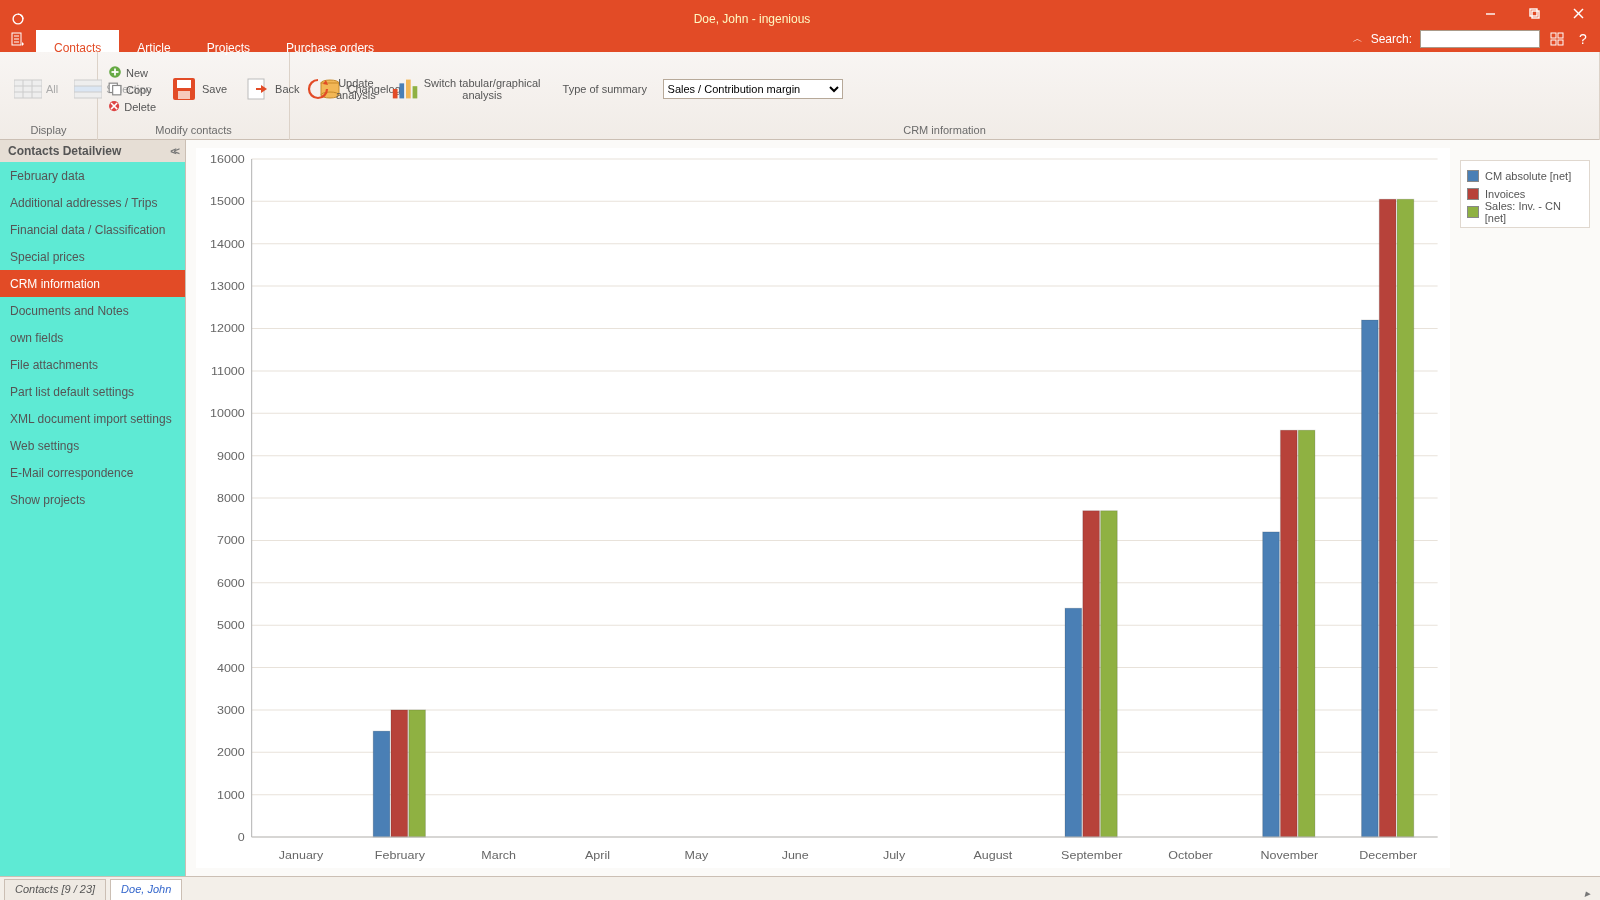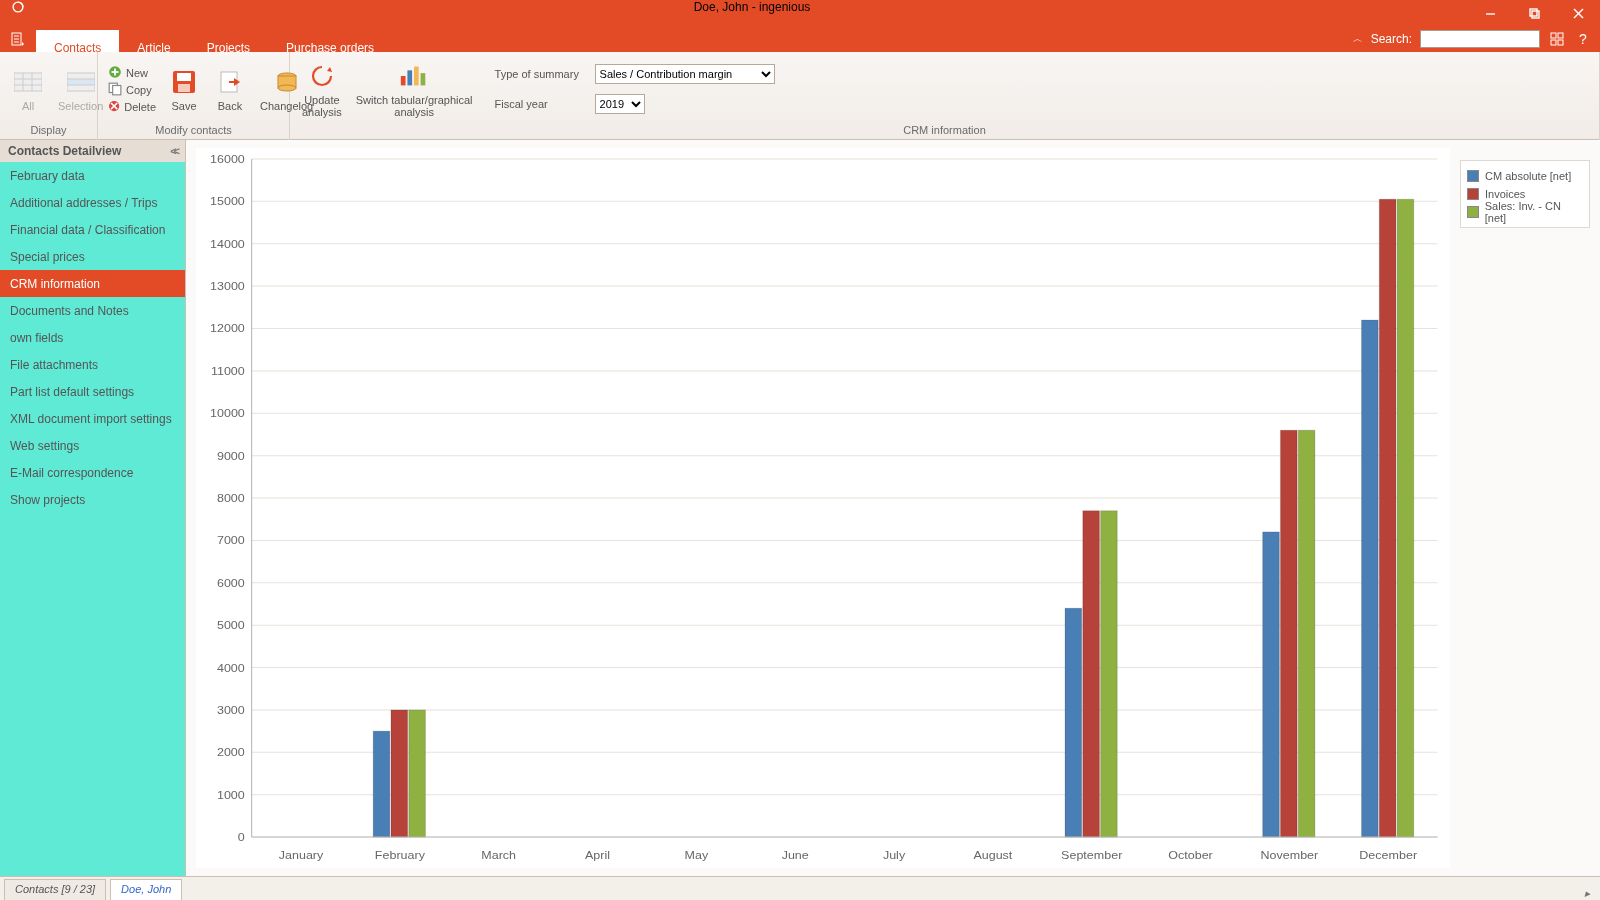--- a/index.html
+++ b/index.html
@@ -1,19 +1,19 @@
 <!DOCTYPE html>
 <html><head>
 <meta charset="utf-8">
 <style>
 * { margin: 0; padding: 0; box-sizing: border-box; font-family: "Segoe UI", Tahoma, sans-serif; }
 html, body { width: 1600px; height: 900px; overflow: hidden; background: #fff; }
 
 
-.titlebar { height: 26px; background: #e24b26; color: #000000; display: flex; align-items: flex-start; font-size: 12px; }
+.titlebar { height: 26px; background: #e24b26; color: #fef9c3; display: flex; align-items: flex-end; font-size: 12px; }
 .titlebar .logo { width: 36px; display:flex; justify-content:center; align-items:center; }
 .titlebar .logo svg { width:14px; height:14px; }
 .titlebar .title { flex: 1; text-align: center; }
 .titlebar .winbtn { width: 44px; height: 26px; display:flex; justify-content:center; align-items:center; cursor:default; }
 .titlebar .winbtn svg { width:11px; height:11px; stroke:#fff; stroke-width:1.4; fill:none; }
 
 
 .tabs { height: 26px; background: #e24b26; display: flex; align-items:flex-end; color:#fff; font-size:12px; }
 .tabs .menu-btn { width:36px; height:26px; display:flex; justify-content:center; align-items:center; }
 .tabs .menu-btn svg { width:14px; height:14px; fill:#fff; }
@@ -22,21 +22,21 @@
 .tabs .right { margin-left:auto; display:flex; align-items:center; gap:8px; padding-right:8px; height:26px; }
 .tabs .right .chev { font-size:10px; color:#fff; }
 .tabs .right input { height:18px; width:120px; border:1px solid #a98; font-size:11px; padding:0 4px; }
 .tabs .right .ico { width:18px; height:18px; display:flex; justify-content:center; align-items:center; font-size:14px; }
 
 
 .ribbon { height: 88px; background: linear-gradient(#f8f5f3,#f1ece7); border-bottom:1px solid #cbbfb4; display:flex; }
 .group { border-right:1px solid #dcd2c8; height:88px; position:relative; display:flex; flex-direction:column; }
 .group-body { flex:1; display:flex; align-items:center; padding:2px 6px 0 6px; gap:2px; }
 .group-label { height:16px; font-size:11px; color:#6b6b6b; text-align:center; }
-.rbtn-v { display:flex; flex-direction:column; align-items:center; justify-content:center; gap:2px; padding:2px 6px; font-size:11px; color:#555; cursor:default; }
+.rbtn-v { display:flex; align-items:center; justify-content:center; gap:2px; padding:2px 6px; font-size:11px; color:#555; cursor:default; }
 .rbtn-v.disabled { color:#aaa; }
 .rbtn-v .ic { width:32px; height:32px; display:flex; justify-content:center; align-items:center; }
 .rbtn-v .lbl { text-align:center; line-height:12px; }
 .rbtn-h { display:flex; align-items:flex-end; gap:4px; font-size:11px; color:#555; padding:1px 4px; cursor:default; }
 .rbtn-h .mini { width:14px; height:14px; display:inline-flex; justify-content:center; align-items:center; }
 .stack { display:flex; flex-direction:column; justify-content:center; gap:1px; }
 .form-row { display:flex; align-items:center; gap:8px; font-size:11px; color:#555; height:24px; }
 .form-row select { font-size:11px; height:20px; border:1px solid #b7a999; background:#fff; }
 
 
@@ -238,24 +238,20 @@
               <rect x="24" y="11" width="5" height="13" fill="#8fb142"></rect>
             </svg>
           </div>
         <span class="lbl" style="white-space:pre-line">Switch tabular/graphical
 analysis</span>
       </div>
       <div class="stack" style="margin-left:14px; gap:6px">
         <div class="form-row">
           <span style="width:92px">Type of summary</span>
           <select style="width:180px"><option>Sales / Contribution margin</option></select>
-        </div>
-        <div class="form-row">
-          <span style="width:92px">Fiscal year</span>
-          <select style="width:50px"><option>2019</option></select>
         </div>
       </div>
     </div>
     <div class="group-label">CRM information</div>
   </div>
 </div>
 
 <div class="workspace">
   <div class="sidebar">
     <div class="head">

